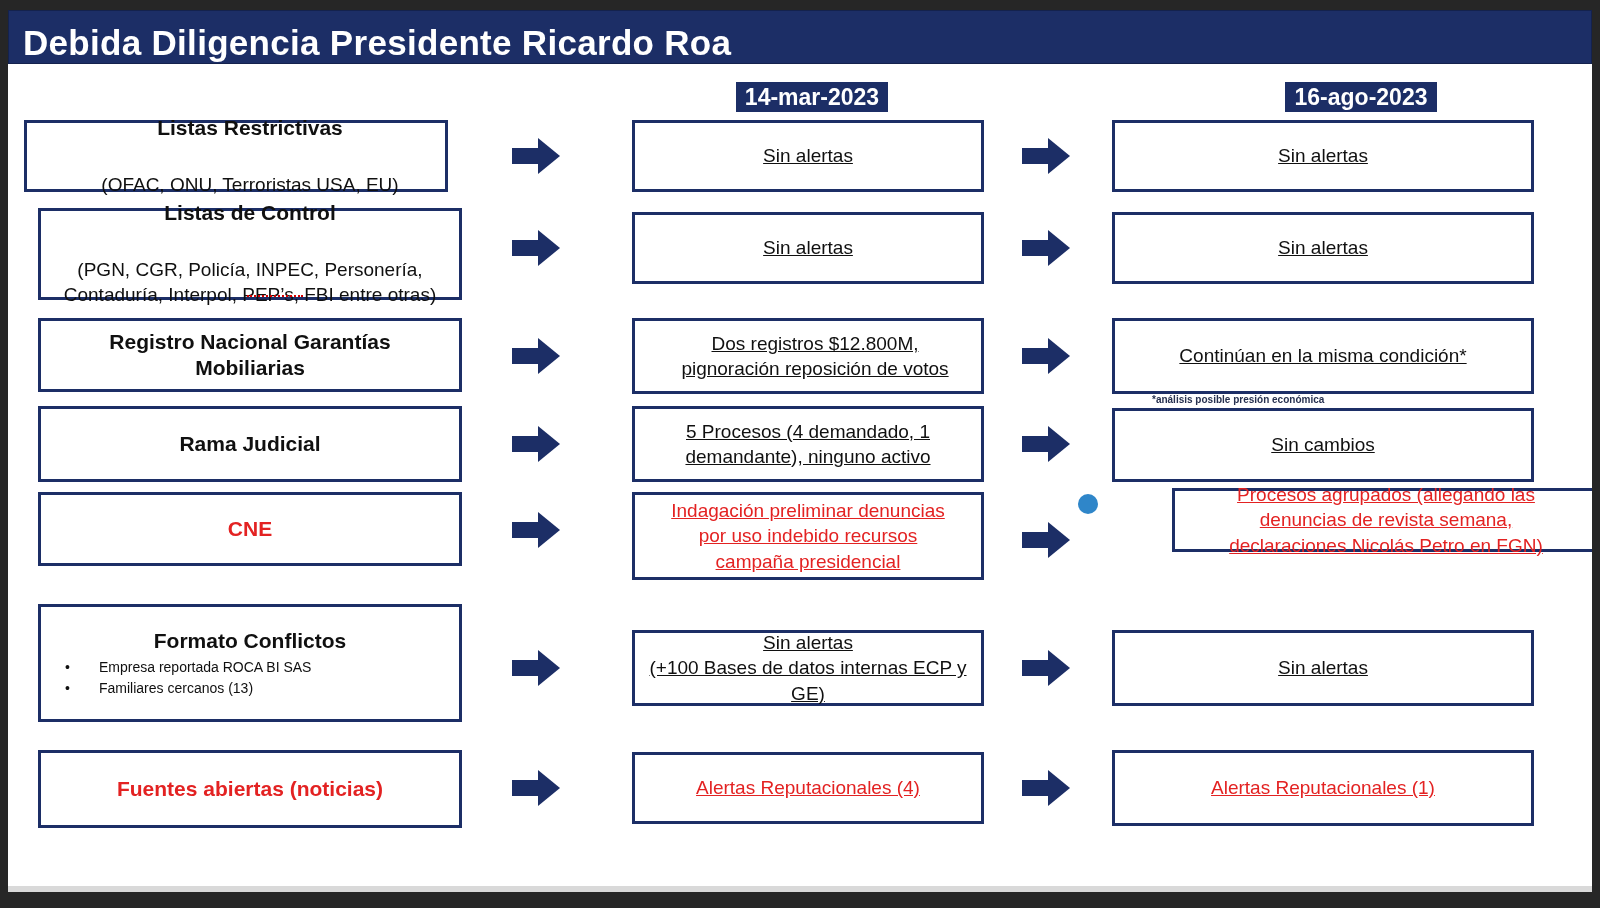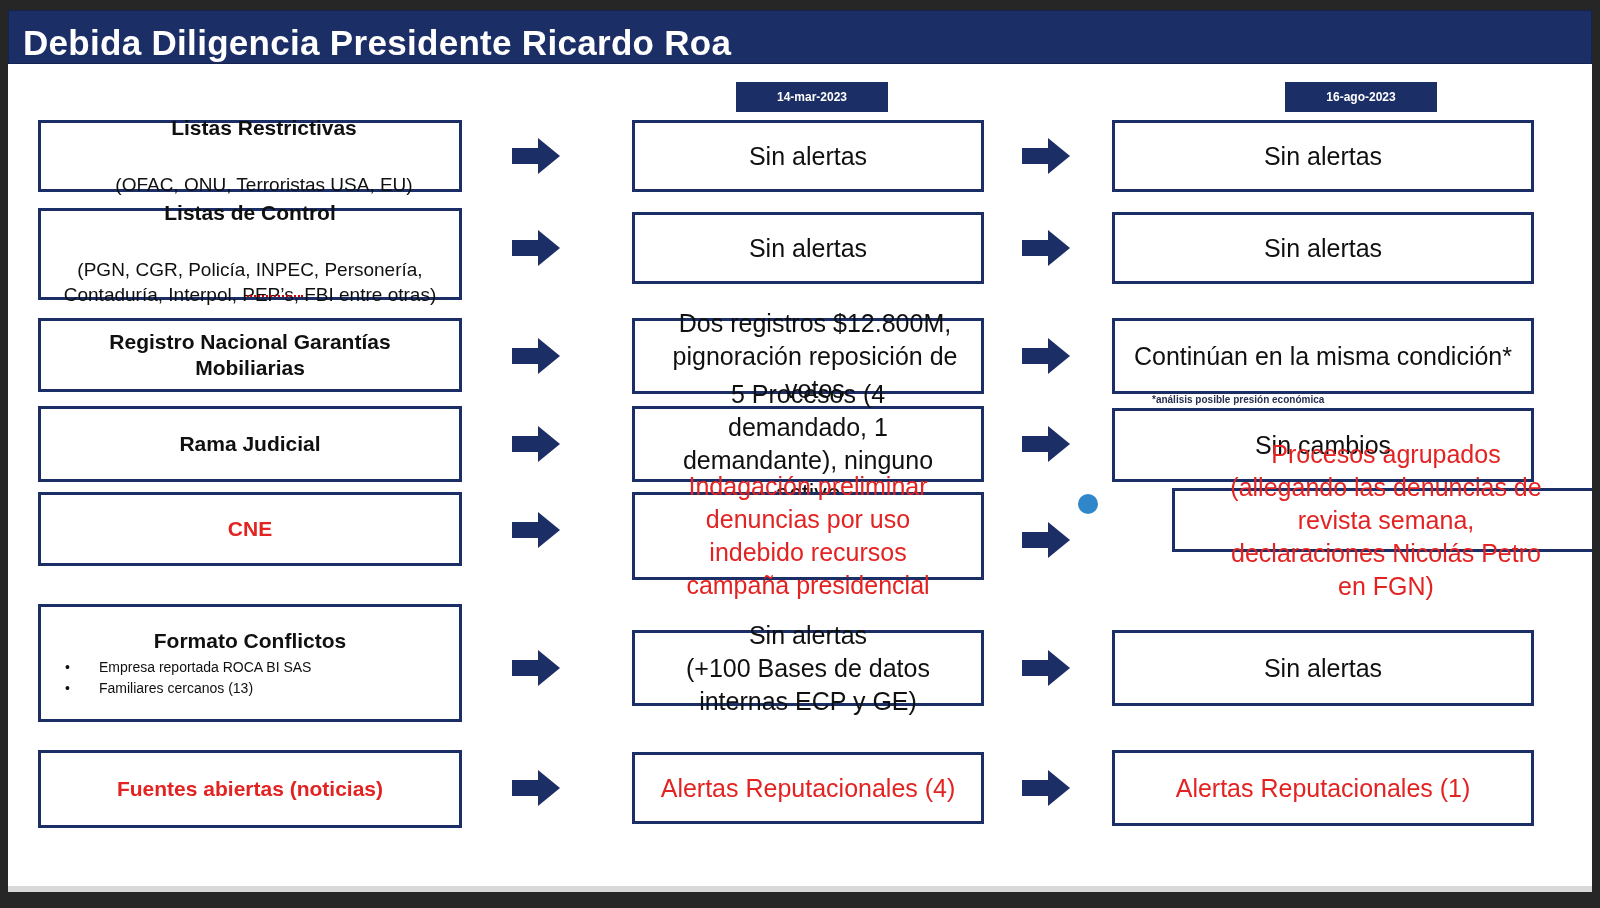--- a/index.html
+++ b/index.html
@@ -11,30 +11,30 @@
   .frame.bottomlight{left:0;top:886px;width:1600px;height:6px;background:#d9d9d9;}
   .frame.left{left:0;top:0;width:8px;height:908px;}
   .frame.right{left:1592px;top:0;width:8px;height:908px;}
 
   .titlebar{position:absolute;left:8px;top:10px;width:1584px;height:54px;
             background:#1c2e66;display:flex;align-items:flex-end;
             padding-left:14px;box-sizing:border-box;border:1px solid #14224d;}
   .titlebar .t{color:#ffffff;font-size:35px;font-weight:bold;letter-spacing:.3px;}
 
   .datebox{position:absolute;height:30px;background:#1c2e66;color:#ffffff;
-           font-weight:bold;font-size:12px;display:flex;align-items:center;
+           font-weight:bold;font-size:23px;display:flex;align-items:center;
            justify-content:center;box-sizing:border-box;}
 
   .box{position:absolute;background:#ffffff;border:3px solid #1c2e66;
        box-sizing:border-box;display:flex;flex-direction:column;
        align-items:center;justify-content:center;text-align:center;
        padding:2px 8px;}
   .cat-title{font-weight:bold;font-size:21px;color:#101010;line-height:1.25;}
   .cat-sub{font-size:19px;color:#101010;line-height:1.3;margin-top:32px;}
-  .val{font-size:25px;color:#101010;line-height:1.32;display:inline-block;}
+  .val{font-size:19px;color:#101010;line-height:1.32;display:inline-block;text-decoration:underline;}
   .red{color:#e32222;}
   .boldred{color:#e32222;font-weight:bold;}
 
   .arrow{position:absolute;width:48px;height:36px;}
   .a-rect{position:absolute;left:0;top:10px;width:26px;height:16px;background:#1c2e66;}
   .a-tri{position:absolute;left:26px;top:0;width:0;height:0;
          border-top:18px solid transparent;border-bottom:18px solid transparent;
          border-left:22px solid #1c2e66;}
 
   .bullets{list-style:none;margin:3px 0 0;padding:0;font-size:14px;
@@ -63,21 +63,21 @@
     <span class="t">Debida Diligencia Presidente Ricardo Roa</span>
   </div>
 
   <div class="datebox" style="left:736px;top:82px;width:152px;">
     <span>14-mar-2023</span>
   </div>
   <div class="datebox" style="left:1285px;top:82px;width:152px;">
     <span>16-ago-2023</span>
   </div>
 
-  <div class="box" style="left:38px;top:120px;width:424px;height:72px;padding-left:36px;">
+  <div class="box" style="left:24px;top:120px;width:424px;height:72px;padding-left:36px;">
     <div class="cat-title">Listas Restrictivas</div>
     <div class="cat-sub">(OFAC, ONU, Terroristas USA, EU)</div>
   </div>
   <div class="arrow" style="left:512px;top:138px;">
     <span class="a-rect"></span>
     <span class="a-tri"></span>
   </div>
   <div class="box" style="left:632px;top:120px;width:352px;height:72px;">
     <span class="val">Sin alertas</span>
   </div>

